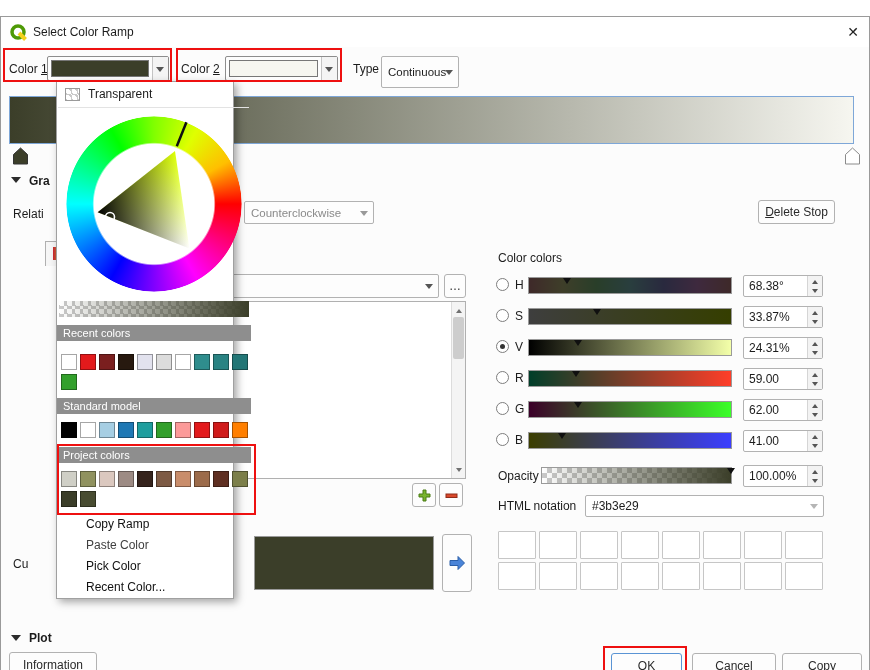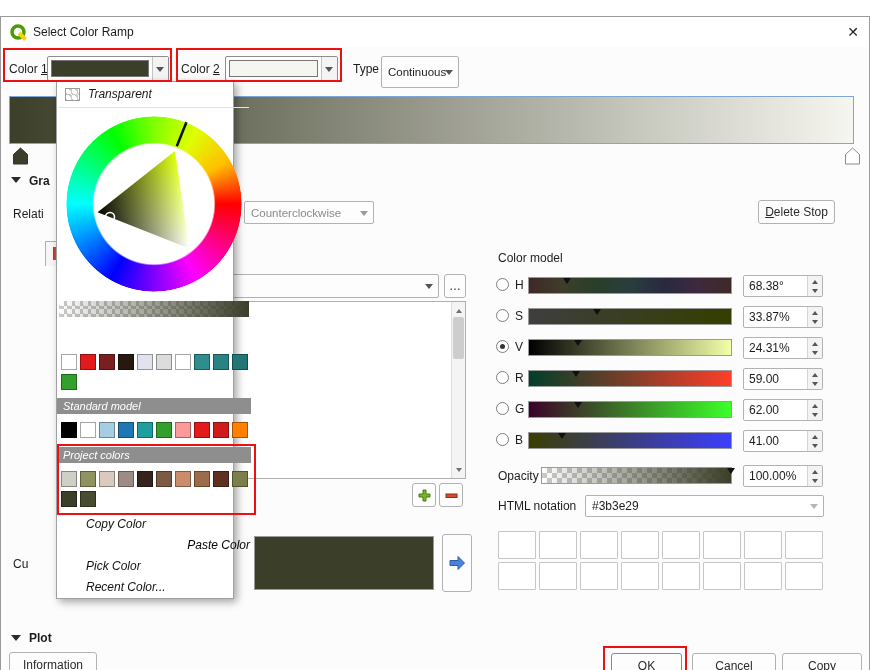--- a/index.html
+++ b/index.html
@@ -66,27 +66,27 @@
   .vs-btn.up { top:0; } .vs-btn.dn { bottom:0; }
   .vs-btn.up::after { content:""; border:3px solid transparent; border-bottom:4px solid #707070; }
   .vs-btn.dn::after { content:""; border:3px solid transparent; border-top:4px solid #707070; }
   .vs-thumb { position:absolute; left:1px; top:15px; width:11px; height:42px; background:#cdcdcd; border-radius:2px; }
 
   
   .slotgrid { left:497px; top:514px; width:326px; display:grid; grid-template-columns:repeat(8,38px); grid-auto-rows:28px; gap:3px; }
   .slot { background:#fff; border:1px solid #c6c6c6; border-radius:1px; }
 
   
-  .popup { left:55px; top:64px; width:178px; height:518px; background:#ffffff; border:1px solid #a0a0a0; box-shadow:3px 3px 8px rgba(0,0,0,0.35); z-index:10;font-style:italic; }
+  .popup { left:55px; top:64px; width:178px; height:518px; background:#ffffff; border:1px solid #a0a0a0; box-shadow:3px 3px 8px rgba(0,0,0,0.35); z-index:10; }
   .popup .sep { position:absolute; left:1px; width:191px; height:1px; background:#e3e3e3; }
   .swatch-header { position:absolute; left:0; width:194px; height:16px; background:#8e8e8e; color:#ffffff; font-size:11px; line-height:16px; padding-left:6px; }
   .swatch-row { position:absolute; left:4px; height:16px; display:flex; }
   .swatch { width:16px; height:16px; margin-right:3px; border:1px solid rgba(0,0,0,0.35); }
   .menu-item { position:absolute; left:1px; width:192px; height:21px; line-height:21px; padding-left:28px; font-size:12px; color:#111; }
-  .menu-item.disabled { color:#000000;text-align:right; }
+  .menu-item.disabled { color:#404040; }
 
   .hue-ring { position:absolute; left:7px; top:7px; width:176px; height:176px; border-radius:50%;
     background:conic-gradient(from 0deg,
       #80ff00, #dfff00 30deg, #ffbf00 60deg, #ff0000 90deg, #ff0080 120deg, #ff00ff 150deg,
       #8000ff 180deg, #0000ff 210deg, #0080ff 240deg, #00ffff 270deg, #00ff80 300deg, #00ff00 330deg, #80ff00 360deg);
     -webkit-mask:radial-gradient(closest-side, transparent 68%, #000 70% 99%, transparent 100%);
     mask:radial-gradient(closest-side, transparent 68%, #000 70% 99%, transparent 100%);
   }
 
   
@@ -179,21 +179,21 @@
   </div>
 
   <span class="abs label" style="left:12px;top:540px">Cu</span>
   <div class="abs" style="left: 253px; top: 519px; width: 180px; height: 54px; border: 1px solid rgb(154, 154, 154); background: rgb(59, 62, 41);"></div>
   <div class="abs btn" style="left:441px;top:517px;width:30px;height:58px">
     <svg width="20" height="20" viewBox="0 0 20 20">
       <path d="M3 7.5h8v-4l6.5 6.5L11 16.5v-4H3z" fill="#4a84d8" stroke="#2b5fa8" stroke-width="1"></path>
     </svg>
   </div>
 
-  <span class="abs label" style="left:497px;top:234px">Color model</span>
+  <span class="abs label" style="left:497px;top:234px">Color colors</span>
 
   <div class="abs" style="left:495px;top:257px;width:328px;height:24px">
     <span class="radio" style="left:0;top:4px"></span>
     <span class="abs label" style="left:19px;top:4px">H</span>
     <div class="slider grad-h" style="left: 32px; top: 3px; width: 204px; --pos: 19%;">
         <i class="mark"></i>
       </div>
     <div class="spin" style="left:247px;top:1px">
       <span class="spin-val">68.38°</span>
       <span class="spin-btns">
@@ -357,20 +357,21 @@
         <polygon points="21,-53 35.4,44.6 -56.4,8.3" fill="url(#tg2)"></polygon>
         <line x1="22.8" y1="-57.7" x2="32.4" y2="-81.8" stroke="#101010" stroke-width="2.5"></line>
         <circle cx="-44" cy="13" r="4.5" fill="none" stroke="#ffffff" stroke-width="1.6"></circle>
       </svg>
     </div>
 
     <div class="abs checker" style="left:2px;top:219px;width:190px;height:16px;background-size:8px 8px">
       <span class="alpha-overlay"></span>
     </div>
 
+    <div class="swatch-header" style="top:243px">Recent colors</div>
     <div class="swatch-row" style="top:272px">
       <span class="swatch" style="background: rgb(255, 255, 255);"></span>
         <span class="swatch" style="background: rgb(227, 26, 28);"></span>
         <span class="swatch" style="background: rgb(122, 31, 31);"></span>
         <span class="swatch" style="background: rgb(39, 25, 15);"></span>
         <span class="swatch" style="background: rgb(226, 226, 238);"></span>
         <span class="swatch" style="background: rgb(220, 220, 220);"></span>
         <span class="swatch" style="background: rgb(255, 255, 255);"></span>
         <span class="swatch" style="background: rgb(47, 141, 141);"></span>
         <span class="swatch" style="background: rgb(42, 131, 131);"></span>
@@ -405,21 +406,21 @@
         <span class="swatch" style="background: rgb(201, 141, 107);"></span>
         <span class="swatch" style="background: rgb(156, 107, 74);"></span>
         <span class="swatch" style="background: rgb(95, 47, 34);"></span>
         <span class="swatch" style="background: rgb(124, 127, 74);"></span>
     </div>
     <div class="swatch-row" style="top:409px">
       <span class="swatch" style="background: rgb(59, 62, 41);"></span>
         <span class="swatch" style="background: rgb(72, 76, 49);"></span>
     </div>
 
-    <div class="menu-item" style="top:432px">Copy Color</div>
+    <div class="menu-item" style="top:432px">Copy Ramp</div>
     <div class="menu-item disabled" style="top:453px">Paste Color</div>
     <div class="menu-item" style="top:474px">Pick Color</div>
     <div class="menu-item" style="top:495px">Recent Color...</div>
   </div>
 
   <div class="annot" style="left:2px;top:31px;width:169px;height:34px"></div>
   <div class="annot" style="left:175px;top:31px;width:166px;height:34px"></div>
   <div class="annot" style="left:56px;top:427px;width:199px;height:71px"></div>
   <div class="annot" style="left:602px;top:629px;width:84px;height:37px"></div>
 

